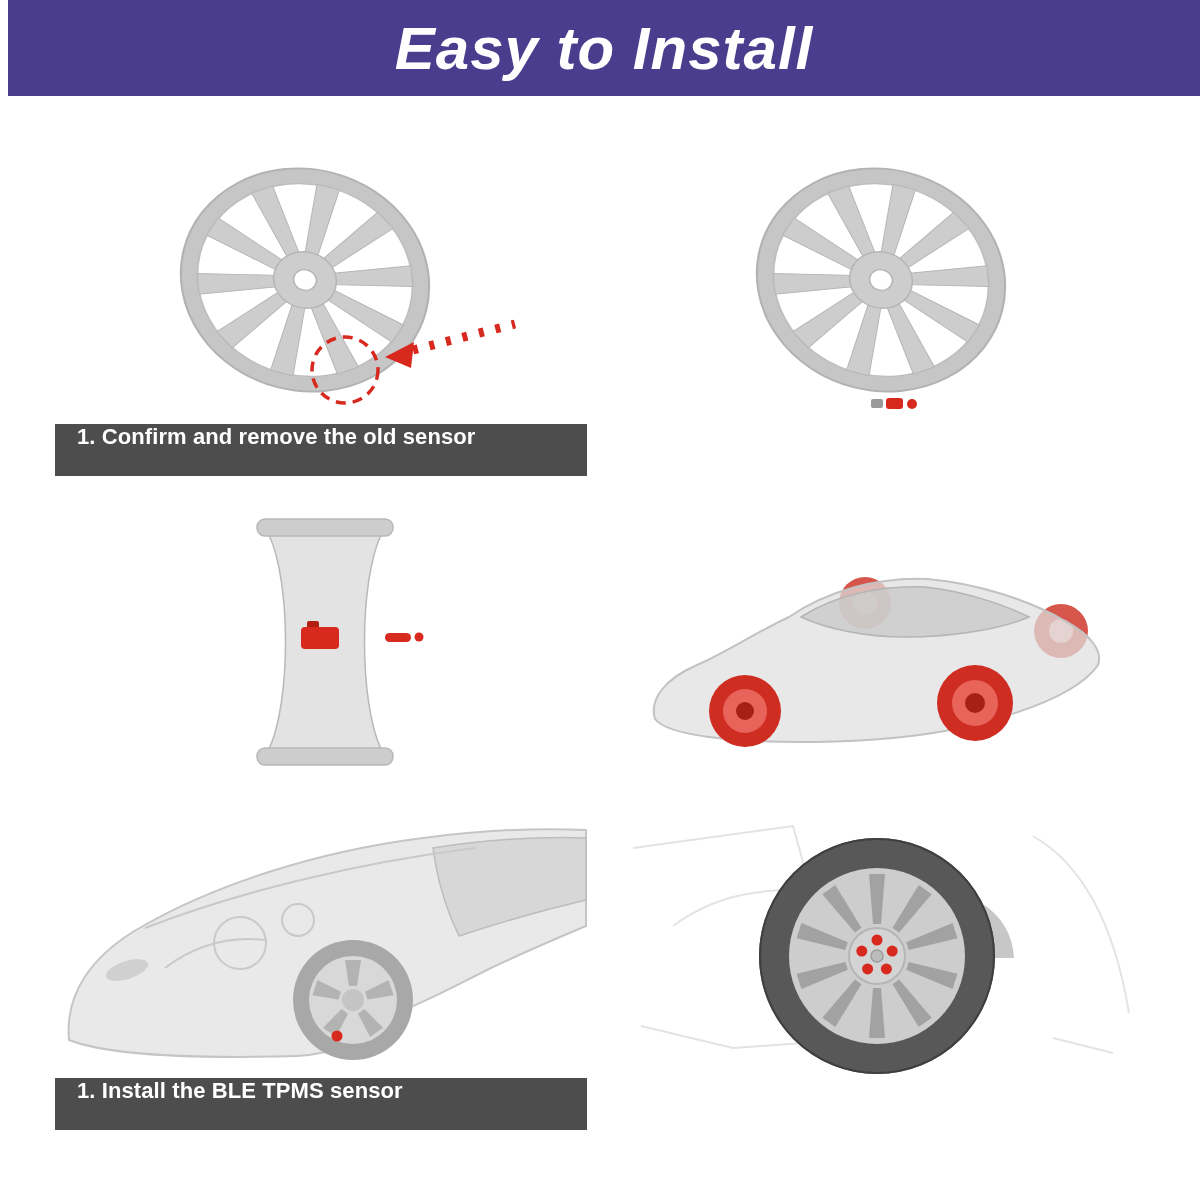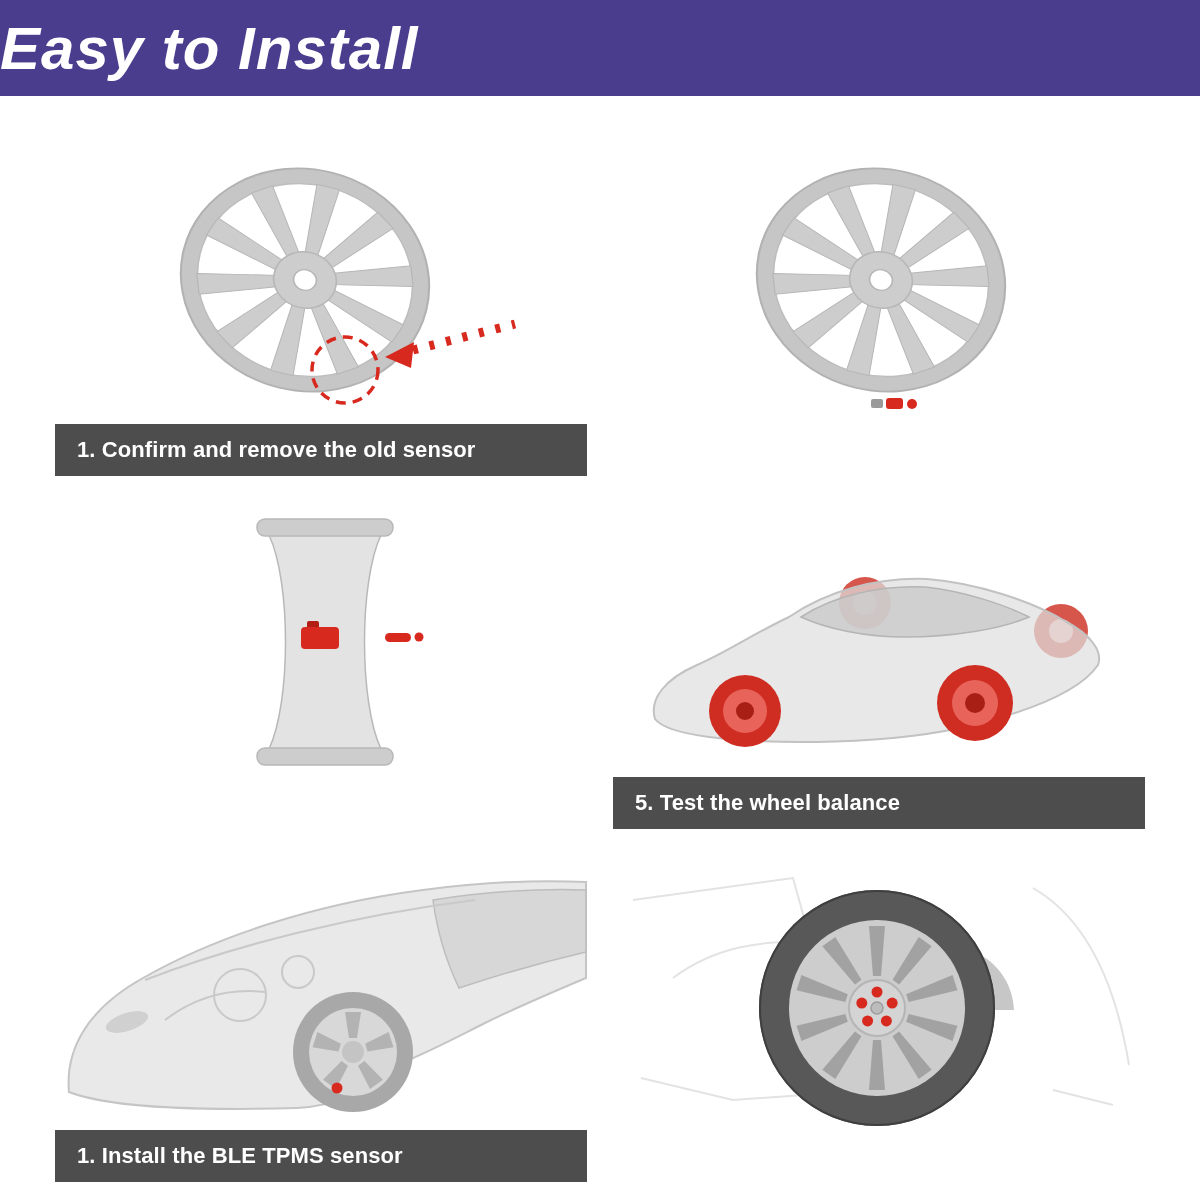--- a/index.html
+++ b/index.html
@@ -5,21 +5,21 @@
   * { box-sizing: border-box; margin: 0; padding: 0; }
   html, body {
     width: 1200px; height: 1200px;
     background: #ffffff;
     font-family: "Liberation Sans", sans-serif;
     overflow: hidden;
   }
   .banner {
     height: 96px;
     background: var(--header_bg, #4a3d8e);
-    display: flex; align-items: center; justify-content: flex-start;
+    display: flex; align-items: center; justify-content: center; margin-left: 8px;
   }
   .banner h1 {
     color: #ffffff;
     font-size: 60px;
     font-style: italic;
     font-weight: bold;
     letter-spacing: 1px;
   }
   .grid {
     width: 1090px;
@@ -33,21 +33,21 @@
   .illus {
     width: 532px; height: 270px;
     background: #ffffff;
     overflow: hidden;
   }
   .illus svg { display: block; }
   .caption {
     height: 52px;
     background: var(--caption_bg, #4d4d4d);
     color: #ffffff;
-    display: flex; align-items: center;
+    display: flex; align-items: flex-start;
     padding: 0 8px 0 22px;
     font-size: 22px;
     font-weight: bold;
     letter-spacing: 0.1px;
     white-space: nowrap;
     overflow: hidden;
   }
 </style>
 </head>
 <body>
@@ -154,23 +154,20 @@
           <path d="M188,110 C222,88 268,78 312,80 C350,84 390,97 416,110 C388,122 340,130 292,130 C252,130 214,122 188,110 Z" fill="#c9c9c9" fill-opacity="0.8" stroke="#b5b5b5" stroke-width="1.5"></path>
           <g>
             <circle cx="132" cy="204" r="36" fill="#cf2d22"></circle>
             <circle cx="132" cy="204" r="22" fill="#e8635a"></circle>
             <circle cx="132" cy="204" r="9" fill="#a81f16"></circle>
             <circle cx="362" cy="196" r="38" fill="#cf2d22"></circle>
             <circle cx="362" cy="196" r="23" fill="#e8635a"></circle>
             <circle cx="362" cy="196" r="10" fill="#a81f16"></circle>
           </g>
         </svg>
-      </div>
-      <div class="caption">
-        <span>5. Test the wheel balance</span>
       </div>
     </section>
 
     <section class="panel">
       <div class="illus">
         <svg viewBox="0 0 532 270" width="532" height="270">
           <path d="M14,232 C10,188 34,148 88,118 C158,78 258,44 368,30 C428,22 488,20 531,22 L531,118 C498,132 460,148 430,163 C400,178 372,193 346,203 C322,228 282,246 242,248 C172,250 60,250 14,232 Z" fill="#e2e2e2" fill-opacity="0.75" stroke="#c5c5c5" stroke-width="2"></path>
           <path d="M378,40 C428,32 486,28 531,30 L531,92 C488,102 440,116 404,128 C390,99 382,70 378,40 Z" fill="#cfcfcf" fill-opacity="0.7" stroke="#bdbdbd" stroke-width="1.5"></path>
           <g stroke="#c9c9c9" fill="none" stroke-width="2">
             <circle cx="185" cy="135" r="26"></circle>

